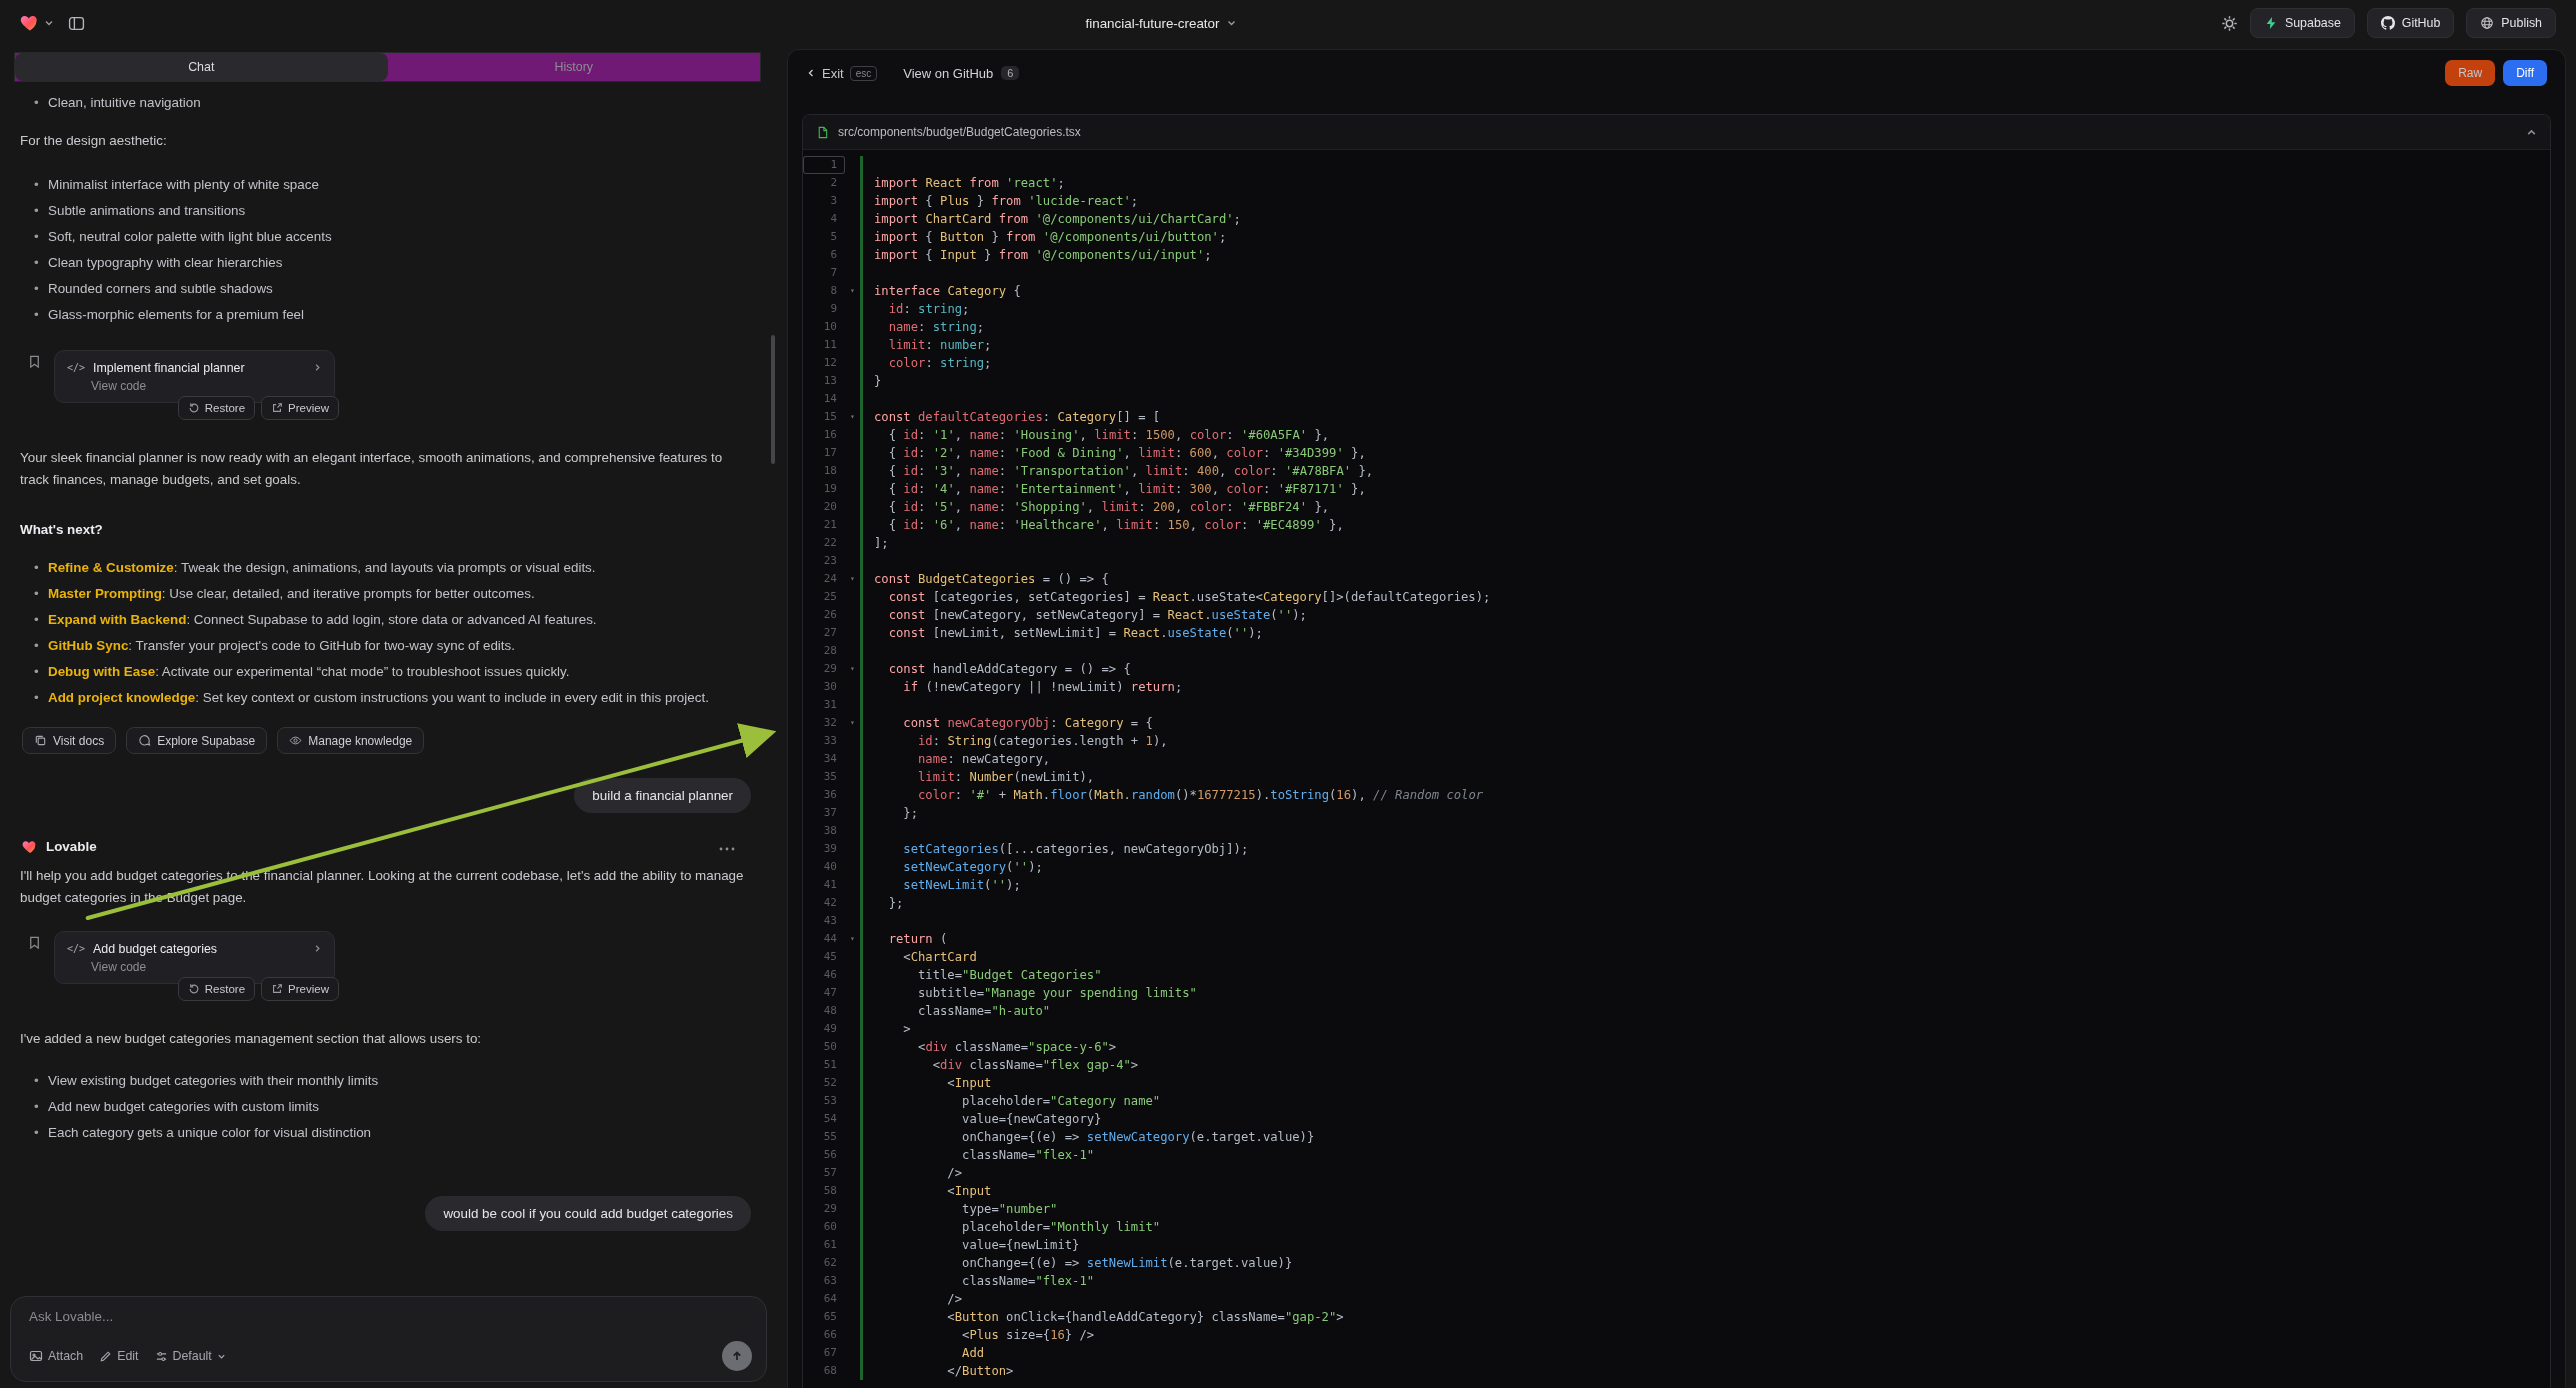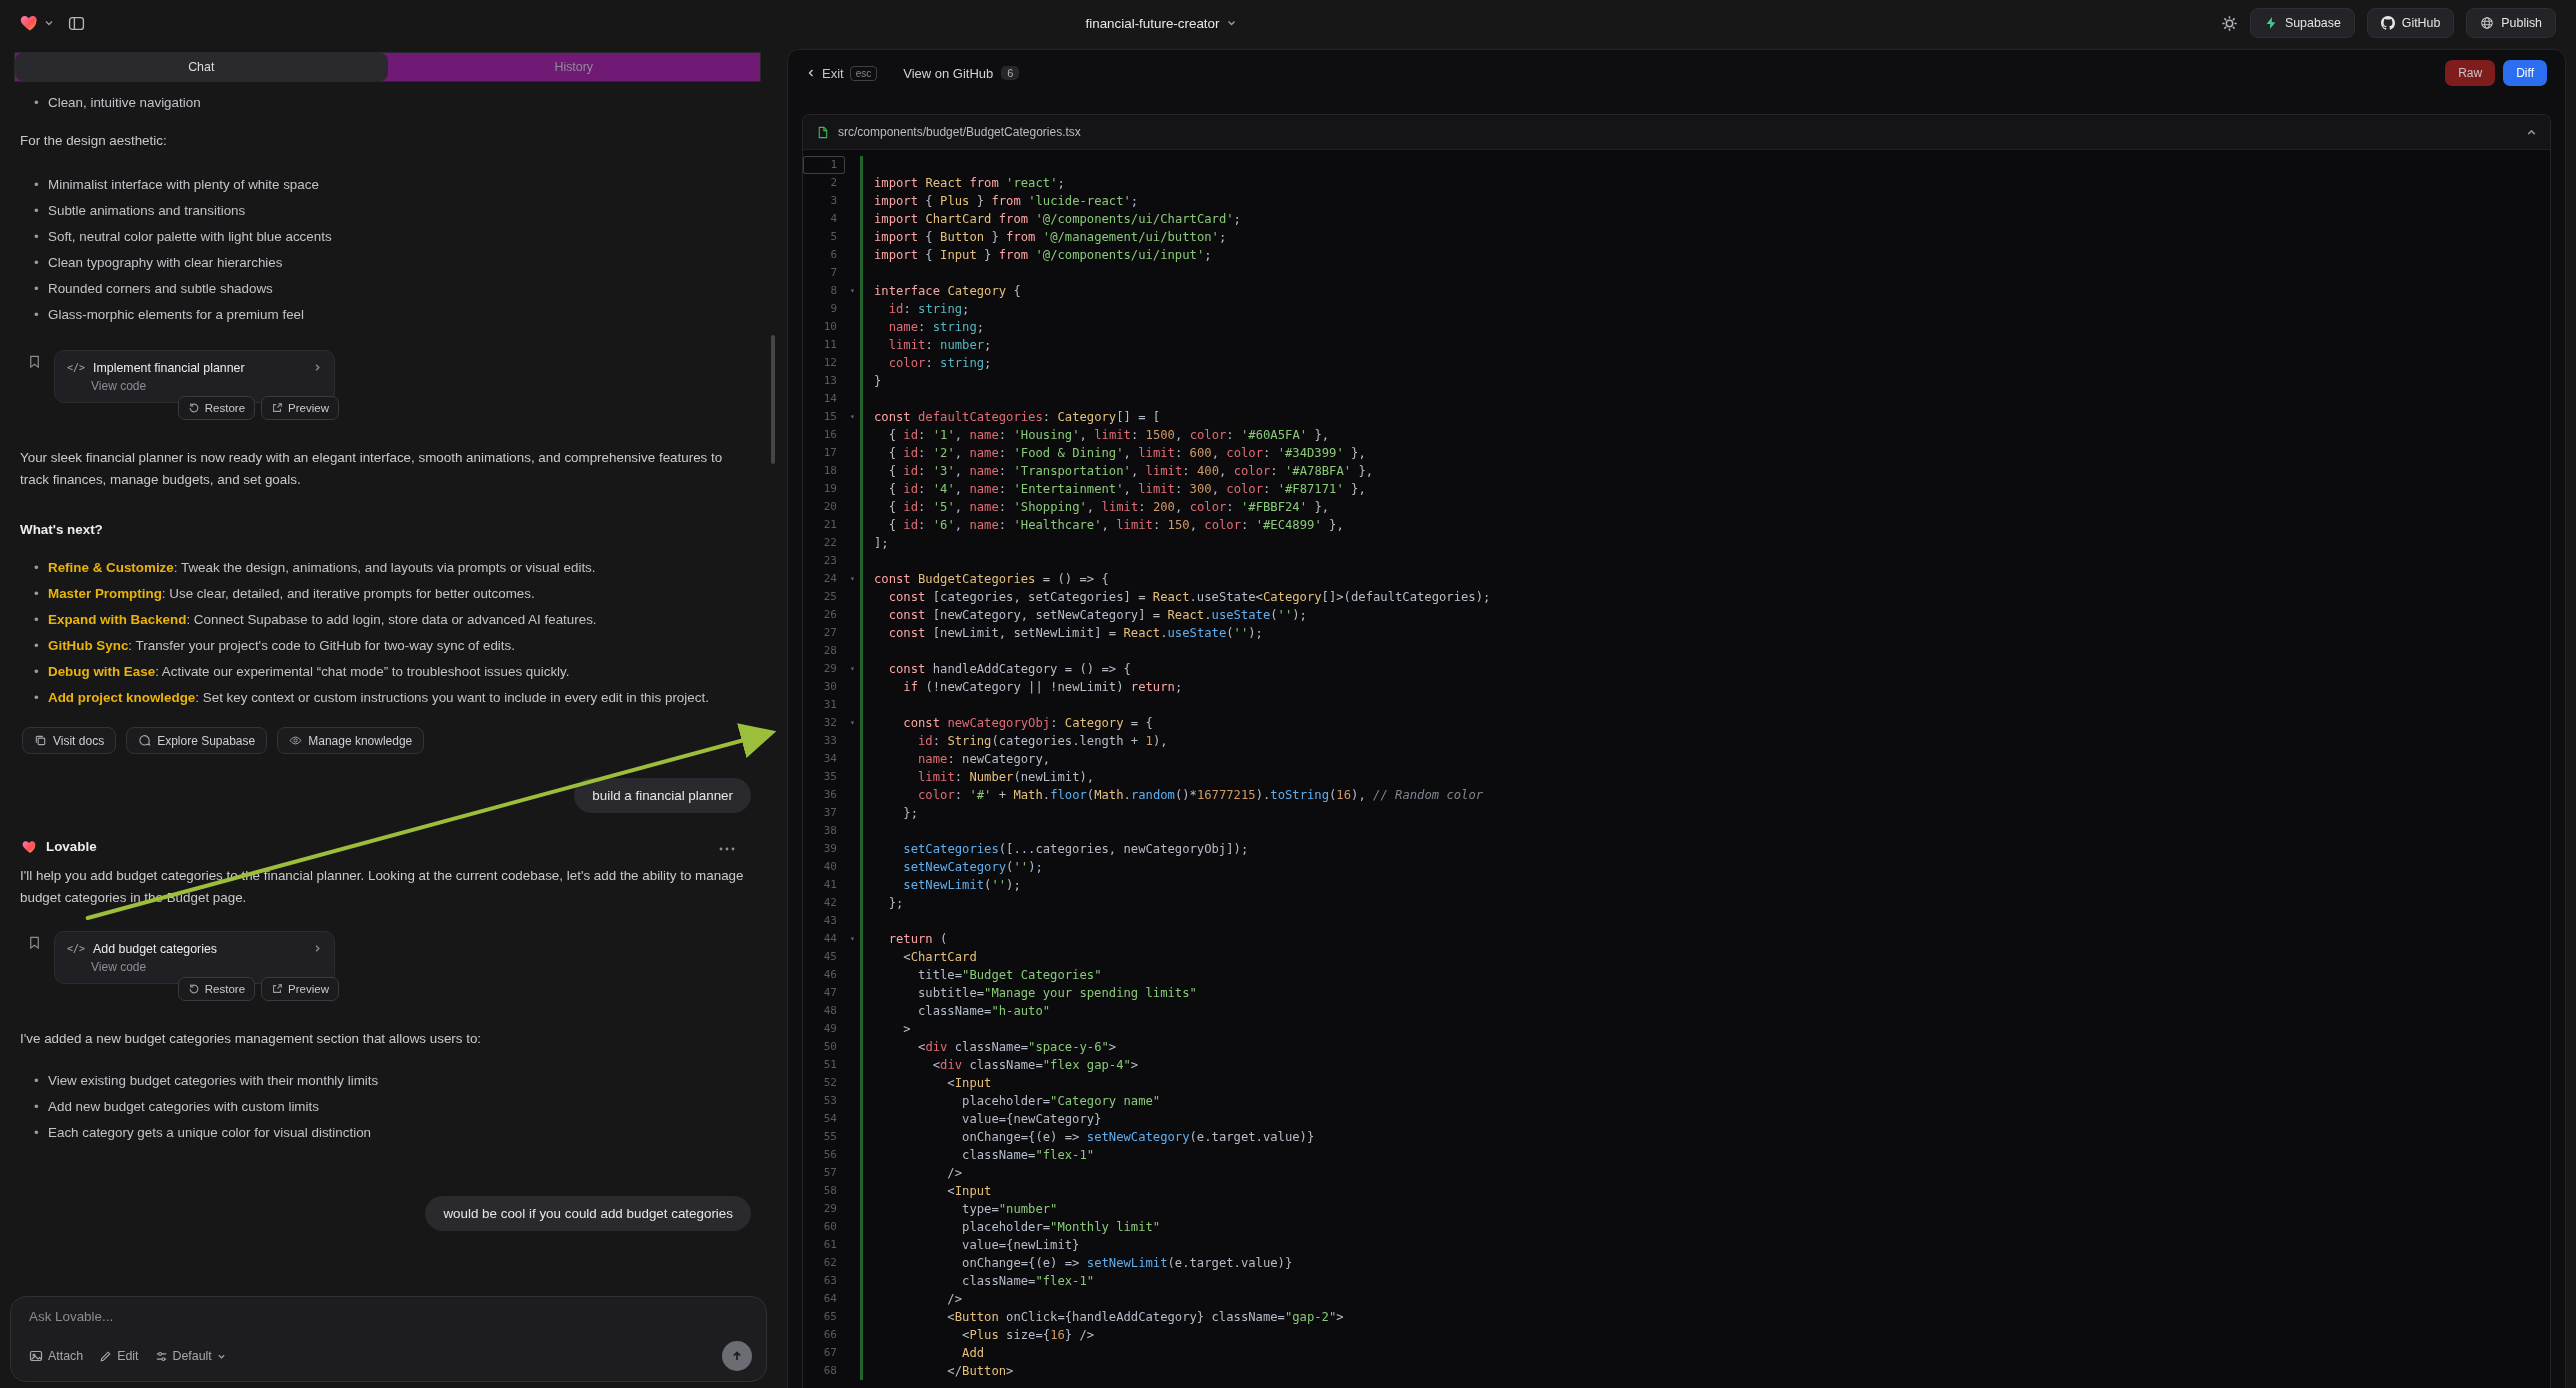--- a/index.html
+++ b/index.html
@@ -81,21 +81,21 @@
   .code-panel { flex:1; margin:3px 10px 0 10px; background:#0e0e10; border:1px solid #232327;
                 border-bottom:none; border-radius:12px 12px 0 0; display:flex; flex-direction:column; min-width:0; }
   .code-header { height:46px; display:flex; align-items:center; padding:0 18px; gap:26px; flex:none; }
   .exit-btn { display:flex; align-items:center; gap:6px; background:none; border:none; color:#c6c6cb;
               font-size:13px; cursor:pointer; }
   .kbd { border:1px solid #3f3f44; border-radius:4px; font-size:10px; padding:1px 5px; color:#85858b; }
   .gh-link { display:flex; align-items:center; gap:8px; color:#d2d2d7; font-size:13px; cursor:pointer; }
   .count-badge { background:#27272b; border-radius:5px; padding:1px 6px; font-size:11px; color:#aeaeb4; }
   .ch-right { margin-left:auto; display:flex; gap:8px; }
   .view-btn { height:26px; padding:0 13px; border-radius:7px; border:none; font-size:12px; cursor:pointer;
-              background:#7f1d1d; color:#c5c5ca; }
+              background:#c2410c; color:#c5c5ca; }
   .view-btn.active { background:#2b6ef2; color:#fff; }
 
   .file-container { flex:1; margin:18px 14px 0; border:1px solid #26262a; border-bottom:none;
                     border-radius:8px 8px 0 0; overflow:hidden; display:flex; flex-direction:column;
                     background:#0b0b0d; min-height:0; }
   .file-bar { height:35px; display:flex; align-items:center; gap:9px; padding:0 13px; background:#141417;
               border-bottom:1px solid #202024; flex:none; }
   .file-path { font-size:12px; color:#bcbcc2; }
   .file-collapse { margin-left:auto; color:#8d8d93; cursor:pointer; display:flex; }
 
@@ -485,21 +485,21 @@
               <div class="code-line">
                 <span class="ln">4</span>
                 <span class="fold"></span>
                 <span class="diffbar"></span>
                 <span class="code-text"><span class="tk-kw">import</span> <span class="tk-cls">ChartCard</span> <span class="tk-kw">from</span> <span class="tk-str">'@/components/ui/ChartCard'</span>;</span>
               </div>
               <div class="code-line">
                 <span class="ln">5</span>
                 <span class="fold"></span>
                 <span class="diffbar"></span>
-                <span class="code-text"><span class="tk-kw">import</span> { <span class="tk-cls">Button</span> } <span class="tk-kw">from</span> <span class="tk-str">'@/management/ui/button'</span>;</span>
+                <span class="code-text"><span class="tk-kw">import</span> { <span class="tk-cls">Button</span> } <span class="tk-kw">from</span> <span class="tk-str">'@/components/ui/button'</span>;</span>
               </div>
               <div class="code-line">
                 <span class="ln">6</span>
                 <span class="fold"></span>
                 <span class="diffbar"></span>
                 <span class="code-text"><span class="tk-kw">import</span> { <span class="tk-cls">Input</span> } <span class="tk-kw">from</span> <span class="tk-str">'@/components/ui/input'</span>;</span>
               </div>
               <div class="code-line">
                 <span class="ln">7</span>
                 <span class="fold"></span>

